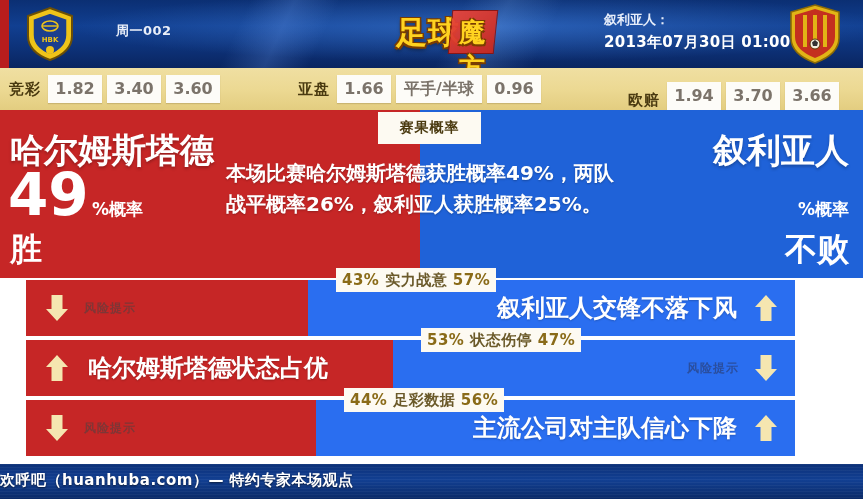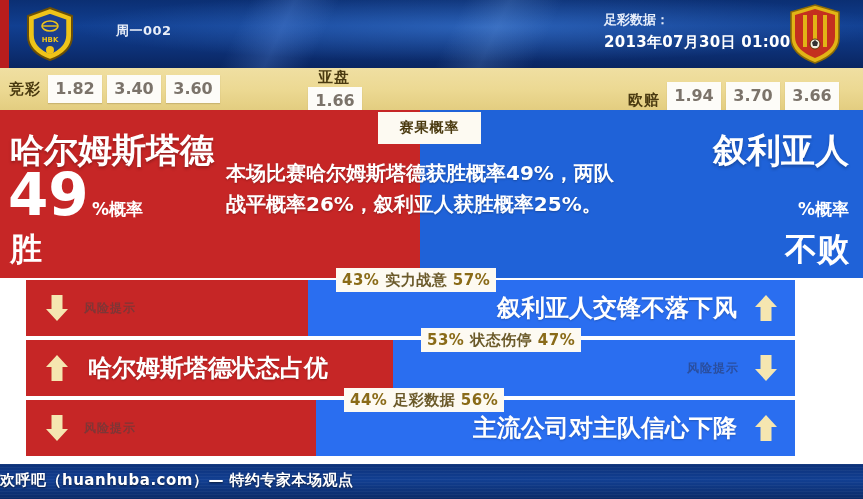--- a/index.html
+++ b/index.html
@@ -133,33 +133,38 @@
       <path d="M26 5 L46 11 L46 33 Q46 46 26 54 Q6 46 6 33 L6 11 Z" fill="#c4301f"></path>
       <rect x="14" y="11" width="4" height="32" fill="#e2b416"></rect>
       <rect x="24" y="11" width="4" height="32" fill="#e2b416"></rect>
       <rect x="34" y="11" width="4" height="32" fill="#e2b416"></rect>
       <circle cx="26" cy="40" r="5" fill="#f5f0e0" stroke="#5a3a05" stroke-width="1"></circle>
       <polygon points="26,36 29,38.5 28,42 24,42 23,38.5" fill="#333"></polygon>
     </svg>
 
     <div class="match-no">周一002</div>
 
-
-    <div class="ktime-l1">足彩数据：</div>
+    <div class="logo">
+      <div class="logo-txt">足球</div>
+      <div class="logo-cube"></div>
+      <div class="logo-cube-txt">魔方</div>
+    </div>
+
+    <div class="ktime-l1">叙利亚人：</div>
     <div class="ktime-l2">2013年07月30日 01:00</div>
   </div>
 
   <div class="odds">
     <div class="odds-grp" id="odds-g0" style="left:9px;">
         <span class="odds-lbl">竞彩</span>
         <span class="odds-cell w54">1.82</span>
         <span class="odds-cell w54">3.40</span>
         <span class="odds-cell w54">3.60</span>
       </div>
-    <div class="odds-grp" id="odds-g1" style="left:292px;flex-direction:column;">
+    <div class="odds-grp" id="odds-g1" style="left:298px;">
         <span class="odds-lbl">亚盘</span>
         <span class="odds-cell w54">1.66</span>
         <span class="odds-cell w86">平手/半球</span>
         <span class="odds-cell w54">0.96</span>
       </div>
     <div class="odds-grp" id="odds-g2" style="left:628px;align-items:flex-end;">
         <span class="odds-lbl">欧赔</span>
         <span class="odds-cell w54">1.94</span>
         <span class="odds-cell w54">3.70</span>
         <span class="odds-cell w54">3.66</span>

